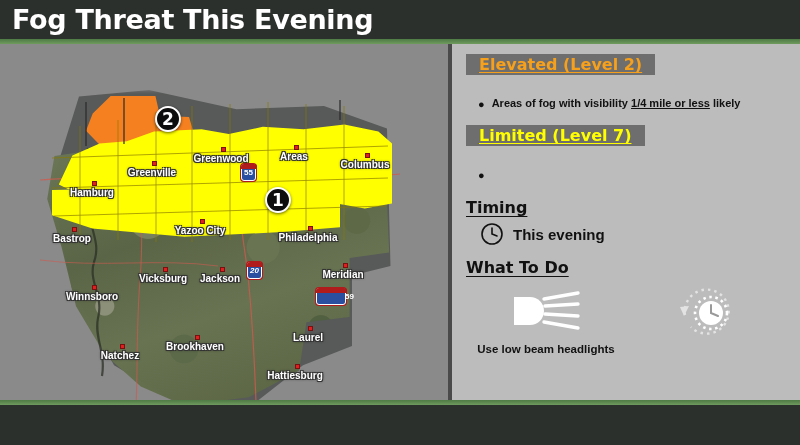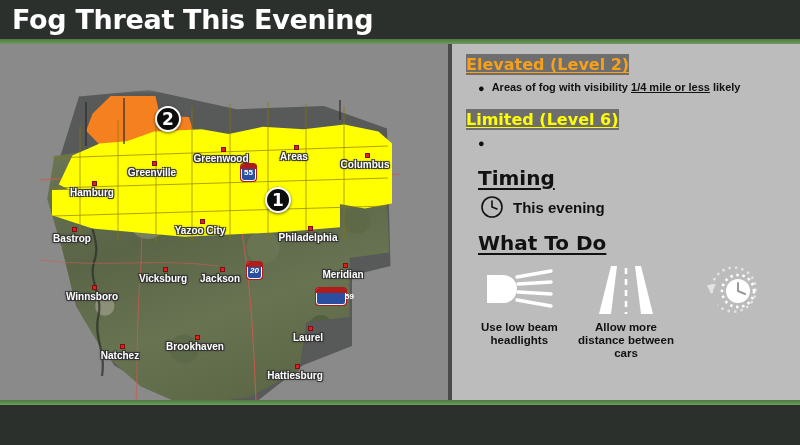--- a/index.html
+++ b/index.html
@@ -133,39 +133,39 @@
     box-shadow:0 1px 3px rgba(0,0,0,.6);
   }
 
   
   .infopanel{
     position:absolute; left:452px; top:44px; width:348px; height:356px;
     background:#bcbcbc; padding:10px 14px 0 14px;
   }
   .hdr{
     display:inline-block; font-size:16px; font-weight:bold;
-    padding:1px 0; margin-bottom:4px;
+    padding:1px 13px; margin-bottom:20px;
     font-family:"DejaVu Sans", sans-serif;
     text-decoration:underline; text-underline-offset:2px;
   }
   .hdr-elevated{ background:#6e6e6e; color:#f6a01c; }
   .hdr-limited{ background:#6e6e6e; color:#ffff00; }
   .bullet{
     display:flex; gap:7px; align-items:flex-start;
     font-size:11px; font-weight:bold; color:#111; margin:2px 0 0 12px;
     font-family:"Liberation Sans", sans-serif;
   }
   .bullet .bdot{ font-size:11px; line-height:14px; }
   .bullet u{ }
   .gap{ height:14px; }
 
   .sec-hdr{
-    font-size:20px; font-weight:bold; color:#111;
+    font-size:16px; font-weight:bold; color:#111;
     text-decoration:underline; text-underline-offset:3px;
-    font-family:"DejaVu Sans", sans-serif; margin-top:2px;margin-left:12px;
+    font-family:"DejaVu Sans", sans-serif; margin-top:2px;
   }
   .timing-row{ display:flex; align-items:center; gap:9px; margin:5px 0 0 14px; }
   .timing-row .txt{ font-size:15px; font-weight:bold; color:#111; }
 
   .todo{ display:flex; margin-top:6px; }
   .todo .item{
     flex:1; display:flex; flex-direction:column; align-items:center;
     text-align:center;
   }
   .todo .icon{ height:58px; display:flex; align-items:center; justify-content:center; }
@@ -298,21 +298,21 @@
     <div class="hdr hdr-elevated">Elevated (Level 2)</div>
     <div class="bullet">
       <span class="bdot">●</span>
       <span>
         <span>Areas of fog with visibility </span><u>1/4 mile or less</u><span> likely</span>
       </span>
     </div>
 
     <div class="gap"></div>
 
-    <div class="hdr hdr-limited">Limited (Level 6)</div>
+    <div class="hdr hdr-limited">Limited (Level 7)</div>
     <div class="bullet">
       <span class="bdot">●</span>
     </div>
 
     <div class="gap"></div>
 
     <div class="sec-hdr">Timing</div>
     <div class="timing-row">
       <svg width="24" height="24" viewBox="0 0 24 24">
         <circle cx="12" cy="12" r="10" fill="none" stroke="#111" stroke-width="1.6"></circle>
@@ -333,32 +333,20 @@
               <line x1="36" y1="12" x2="70" y2="6"></line>
               <line x1="37" y1="19" x2="70" y2="17"></line>
               <line x1="37" y1="27" x2="70" y2="29"></line>
               <line x1="36" y1="35" x2="70" y2="41"></line>
             </g>
           </svg>
         </div>
         <div class="cap">Use low beam headlights</div>
       </div>
 
-      <div class="item">
-        <div class="icon">
-          <svg width="62" height="52" viewBox="0 0 62 52">
-            <path d="M22 2 L16 50 L4 50 L16 2 z" fill="#ffffff"></path>
-            <path d="M46 2 L58 50 L46 50 L40 2 z" fill="#ffffff"></path>
-            <g stroke="#ffffff" stroke-width="2.6" stroke-dasharray="6 5">
-              <line x1="31" y1="4" x2="31" y2="50"></line>
-            </g>
-          </svg>
-        </div>
-        <div class="cap">Allow more distance between cars</div>
-      </div>
 
       <div class="item">
         <div class="icon">
           <svg width="62" height="54" viewBox="0 0 62 54">
             <g stroke="#e3e3e3" stroke-width="2.4" stroke-dasharray="2.5 4" fill="none">
               <path d="M10 30 A22 22 0 1 1 16 42"></path>
             </g>
             <path d="M9 31 L5 22 L14 21 z" fill="#e3e3e3"></path>
             <circle cx="36" cy="28" r="16" fill="none" stroke="#ffffff" stroke-width="2.6" stroke-dasharray="2.5 3.6"></circle>
             <circle cx="36" cy="28" r="12" fill="#ffffff"></circle>

